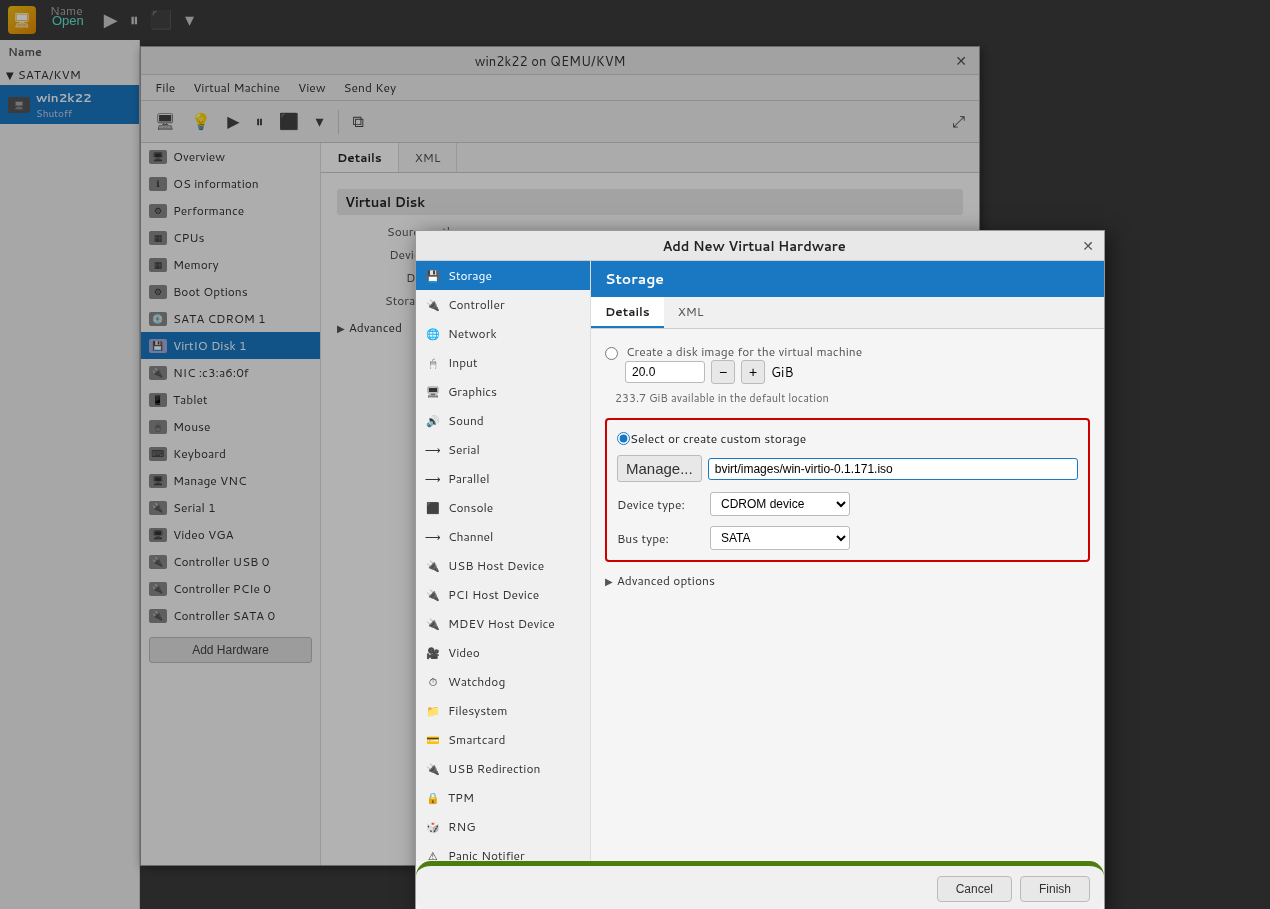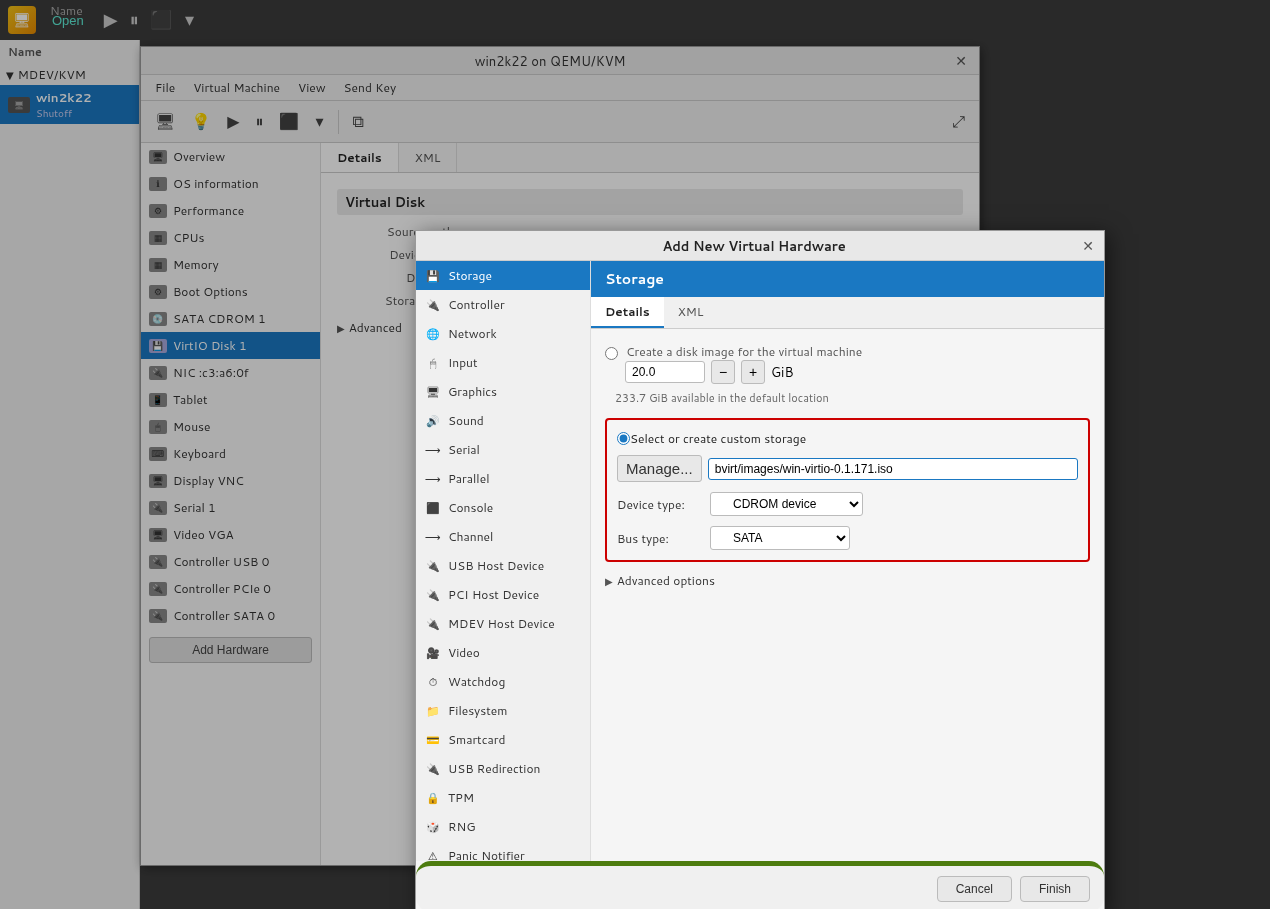--- a/index.html
+++ b/index.html
@@ -291,21 +291,21 @@
       padding: 4px 8px; background: #e8e8e8; border: 1px solid #bbb;
       border-radius: 3px; cursor: pointer; font-size: 15px; color: #333;
     }
     .path-input {
       flex: 1; padding: 3px 6px; border: 1px solid #1a78c2; border-radius: 3px;
       font-size: 12px; background: white;
     }
     .device-type-row { display: flex; align-items: center; gap: 8px; margin-top: 10px; }
     .device-label { font-size: 12px; color: #333; width: 85px; }
     .device-select {
-      padding: 3px 18px; border: 1px solid #bbb; border-radius: 3px;
+      padding: 3px 6px; border: 1px solid #bbb; border-radius: 3px;
       font-size: 12px; background: white; cursor: pointer; min-width: 140px;
     }
     .advanced-row {
       display: flex; align-items: center; gap: 4px; margin-top: 10px;
       font-size: 12px; cursor: pointer; color: #333;
     }
     .advanced-arrow { font-size: 10px; color: #555; }
 
     
     .dialog-footer {
@@ -335,21 +335,21 @@
     <button class="toolbar-icon-btn">⬛</button>
     <button class="toolbar-icon-btn">▾</button>
   </div>
   <span class="name-label">Name</span>
 </div>
 
 <div class="left-panel">
   <div class="left-panel-header">Name</div>
   <div class="qemu-group">
     <span class="arrow">▼</span>
-    <span>MDEV/KVM</span>
+    <span>SATA/KVM</span>
   </div>
   <div class="vm-item">
     <div class="vm-item-icon">🖥</div>
     <div class="vm-item-text">
       <div class="vm-name">win2k22</div>
       <div class="vm-status">Shutoff</div>
     </div>
   </div>
 </div>
 
@@ -424,21 +424,21 @@
       <div class="sidebar-item">
         <span class="sidebar-item-icon">🖱</span>
         <span>Mouse</span>
       </div>
       <div class="sidebar-item">
         <span class="sidebar-item-icon">⌨</span>
         <span>Keyboard</span>
       </div>
       <div class="sidebar-item">
         <span class="sidebar-item-icon">🖥</span>
-        <span>Display VNC</span>
+        <span>Manage VNC</span>
       </div>
       <div class="sidebar-item">
         <span class="sidebar-item-icon">🔌</span>
         <span>Serial 1</span>
       </div>
       <div class="sidebar-item">
         <span class="sidebar-item-icon">🖥</span>
         <span>Video VGA</span>
       </div>
       <div class="sidebar-item">

